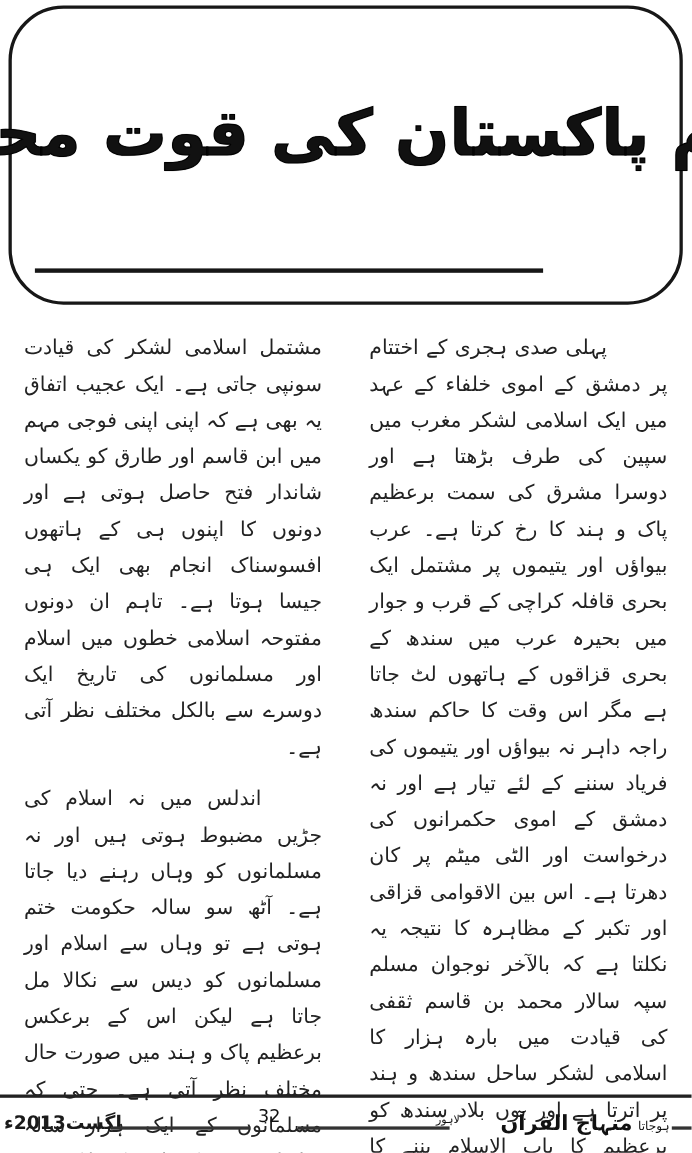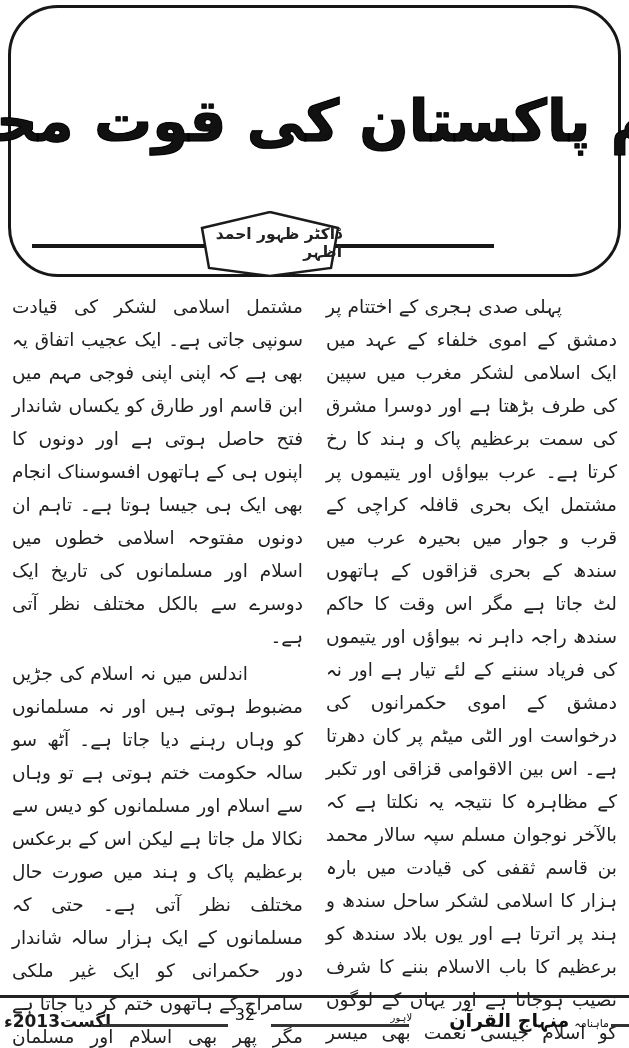--- a/index.html
+++ b/index.html
@@ -21,21 +21,21 @@
   .author-badge svg { position:absolute; inset:0; }
   .author-name { position:absolute; inset:0; display:flex; align-items:center;
                  justify-content:center; font-size:15.5px; font-weight:bold;
                  color:#222; padding-bottom:2px; }
 
   
   .article { position:absolute; top:286px; left:8px; width:613px; height:692px;
              display:flex; gap:15px; direection:rtl; }
   .col { width:299px; font-size:18.5px; line-height:33px; text-align:justify;
          color:#222; }
-  .col p { margin:4px; }
+  .col p { margin:14px; }
   .col p.indent { text-indent:55px; }
 
   
   .footer-rule { position:absolute; top:995px; left:0; width:629px; height:3px;
                  background:#222; }
   .footer { position:absolute; top:1005px; left:0; width:577px; height:40px; }
   .footer-date { position:absolute; left:4px; top:6px; font-size:17px; font-weight:bold;
                  direction:rtl; unicode-bidi:isolate; white-space:nowrap; }
   .f-dash { position:absolute; top:19px; height:3px; background:#333; }
   .dash-left  { left:101px; width:127px; }
@@ -50,43 +50,37 @@
   .footer-mag .city { font-size:10px; vertical-align:super; }
 </style>
 </head>
 <body>
 
 <div class="page">
 
   <div class="title-box">
     <div class="main-title">قیام پاکستان کی قوت محرکہ</div>
     <div class="author-line"></div>
-    <div class="author-badge">
-      <svg viewBox="0 0 144 66" width="144" height="66">
-        <polygon points="72,1 140,17 133,57 72,65 11,57 4,17" fill="#ffffff" stroke="#1b1b1b" stroke-width="2.5"></polygon>
-      </svg>
-      <div class="author-name">ڈاکٹر ظہور احمد اظہر</div>
-    </div>
   </div>
 
   <div class="article">
     <div class="col">
       <p class="indent">پہلی صدی ہجری کے اختتام پر دمشق کے اموی خلفاء کے عہد میں ایک اسلامی لشکر مغرب میں سپین کی طرف بڑھتا ہے اور دوسرا مشرق کی سمت برعظیم پاک و ہند کا رخ کرتا ہے۔ عرب بیواؤں اور یتیموں پر مشتمل ایک بحری قافلہ کراچی کے قرب و جوار میں بحیرہ عرب میں سندھ کے بحری قزاقوں کے ہاتھوں لٹ جاتا ہے مگر اس وقت کا حاکم سندھ راجہ داہر نہ بیواؤں اور یتیموں کی فریاد سننے کے لئے تیار ہے اور نہ دمشق کے اموی حکمرانوں کی درخواست اور الٹی میٹم پر کان دھرتا ہے۔ اس بین الاقوامی قزاقی اور تکبر کے مظاہرہ کا نتیجہ یہ نکلتا ہے کہ بالآخر نوجوان مسلم سپہ سالار محمد بن قاسم ثقفی کی قیادت میں بارہ ہزار کا اسلامی لشکر ساحل سندھ و ہند پر اترتا ہے اور یوں بلاد سندھ کو برعظیم کا باب الاسلام بننے کا شرف نصیب ہوجاتا ہے اور یہاں کے لوگوں کو اسلام جیسی نعمت بھی میسر آجاتی ہے۔</p>
 
     </div>
     <div class="col">
       <p>مشتمل اسلامی لشکر کی قیادت سونپی جاتی ہے۔ ایک عجیب اتفاق یہ بھی ہے کہ اپنی اپنی فوجی مہم میں ابن قاسم اور طارق کو یکساں شاندار فتح حاصل ہوتی ہے اور دونوں کا اپنوں ہی کے ہاتھوں افسوسناک انجام بھی ایک ہی جیسا ہوتا ہے۔ تاہم ان دونوں مفتوحہ اسلامی خطوں میں اسلام اور مسلمانوں کی تاریخ ایک دوسرے سے بالکل مختلف نظر آتی ہے۔</p>
       <p class="indent">اندلس میں نہ اسلام کی جڑیں مضبوط ہوتی ہیں اور نہ مسلمانوں کو وہاں رہنے دیا جاتا ہے۔ آٹھ سو سالہ حکومت ختم ہوتی ہے تو وہاں سے اسلام اور مسلمانوں کو دیس سے نکالا مل جاتا ہے لیکن اس کے برعکس برعظیم پاک و ہند میں صورت حال مختلف نظر آتی ہے۔ حتی کہ مسلمانوں کے ایک ہزار سالہ شاندار دور حکمرانی کو ایک غیر ملکی سامراج کے ہاتھوں ختم کر دیا جاتا ہے مگر پھر بھی اسلام اور مسلمان مشکلات و مصائب کے باوجود باقی رہ جاتے ہیں اور آج ڈیڑھ ہزار سال بعد بھی باقی و دائم ہیں بلکہ پاکستان اور بنگلہ دیش کی شکل میں دو آزاد مسلمان ملک بھی موجود ہیں۔ اسلامی اندلس اور مسلم ہندوستان کی یہ صورت حال کئی سوالات کو جنم دیتی ہے جن کا جواب تاریخ سے پوچھنا مسلمان محققین کا کام ہے۔</p>
 
     </div>
   </div>
 
   <div class="footer-rule"></div>
   <div class="footer">
     <span class="footer-date">اگست2013ء</span>
     <span class="f-dash dash-left"></span>
     <span class="footer-num">32</span>
     <span class="f-dash dash-right"></span>
-    <span class="footer-mag"><span class="pre">ماہنامہ</span> <span class="name">منہاج القرآن</span> <span class="city">لاہور</span></span>
+    <span class="footer-mag"><span class="pre">ہوجاتا</span> <span class="name">منہاج القرآن</span> <span class="city">لاہور</span></span>
     <span class="f-dash dash-edge"></span>
   </div>
 
 </div>
 
 </body></html>

